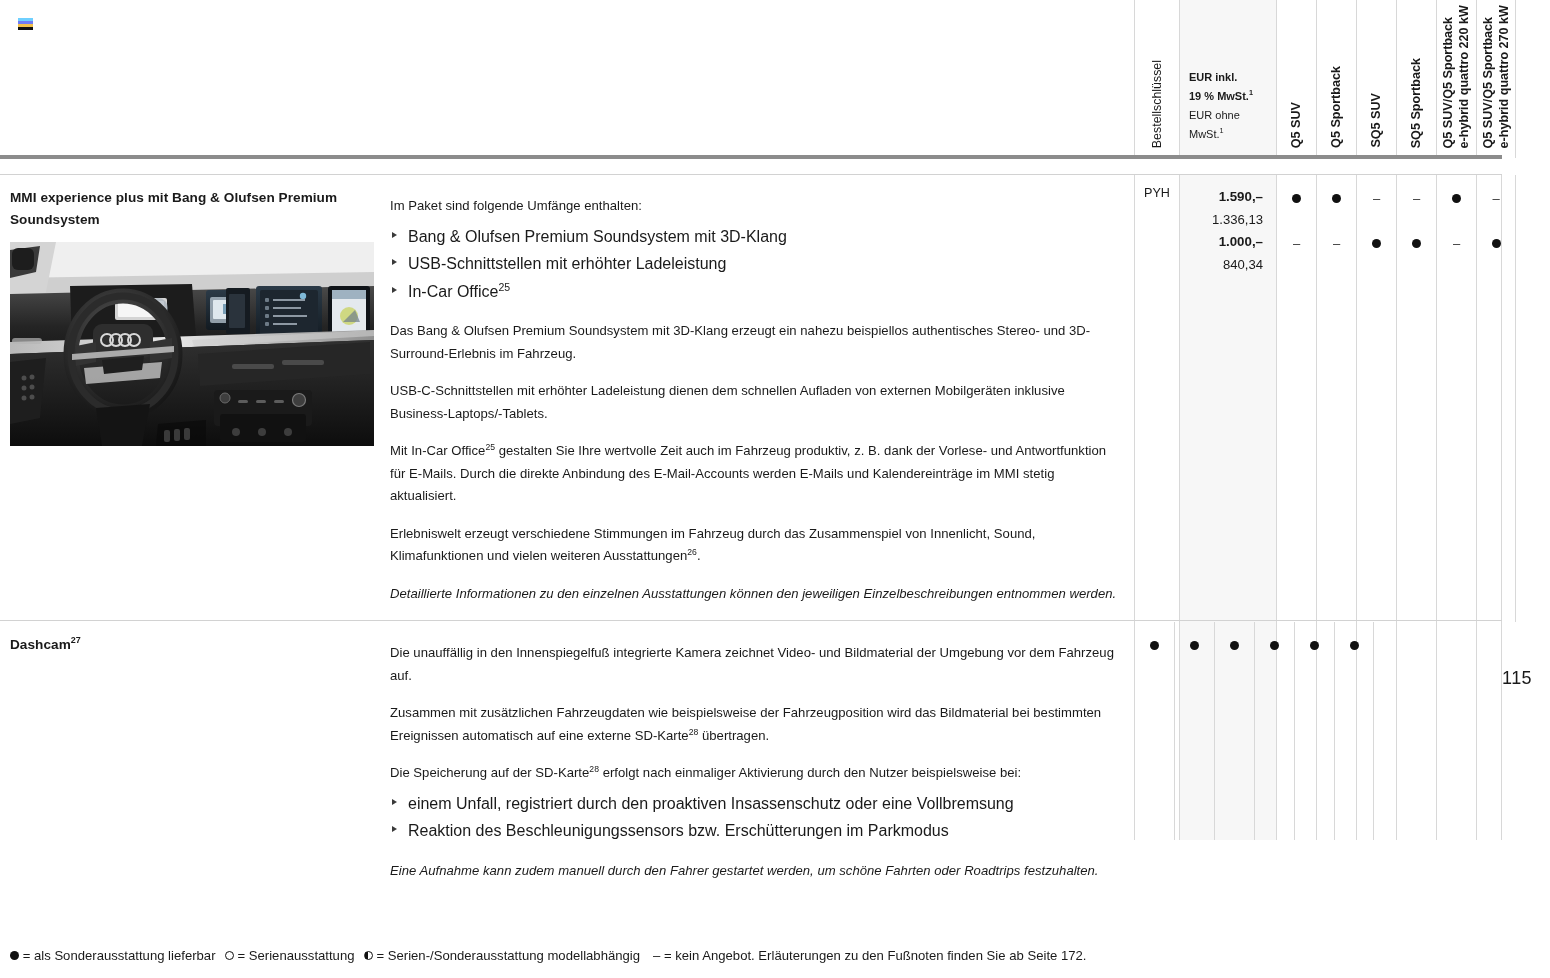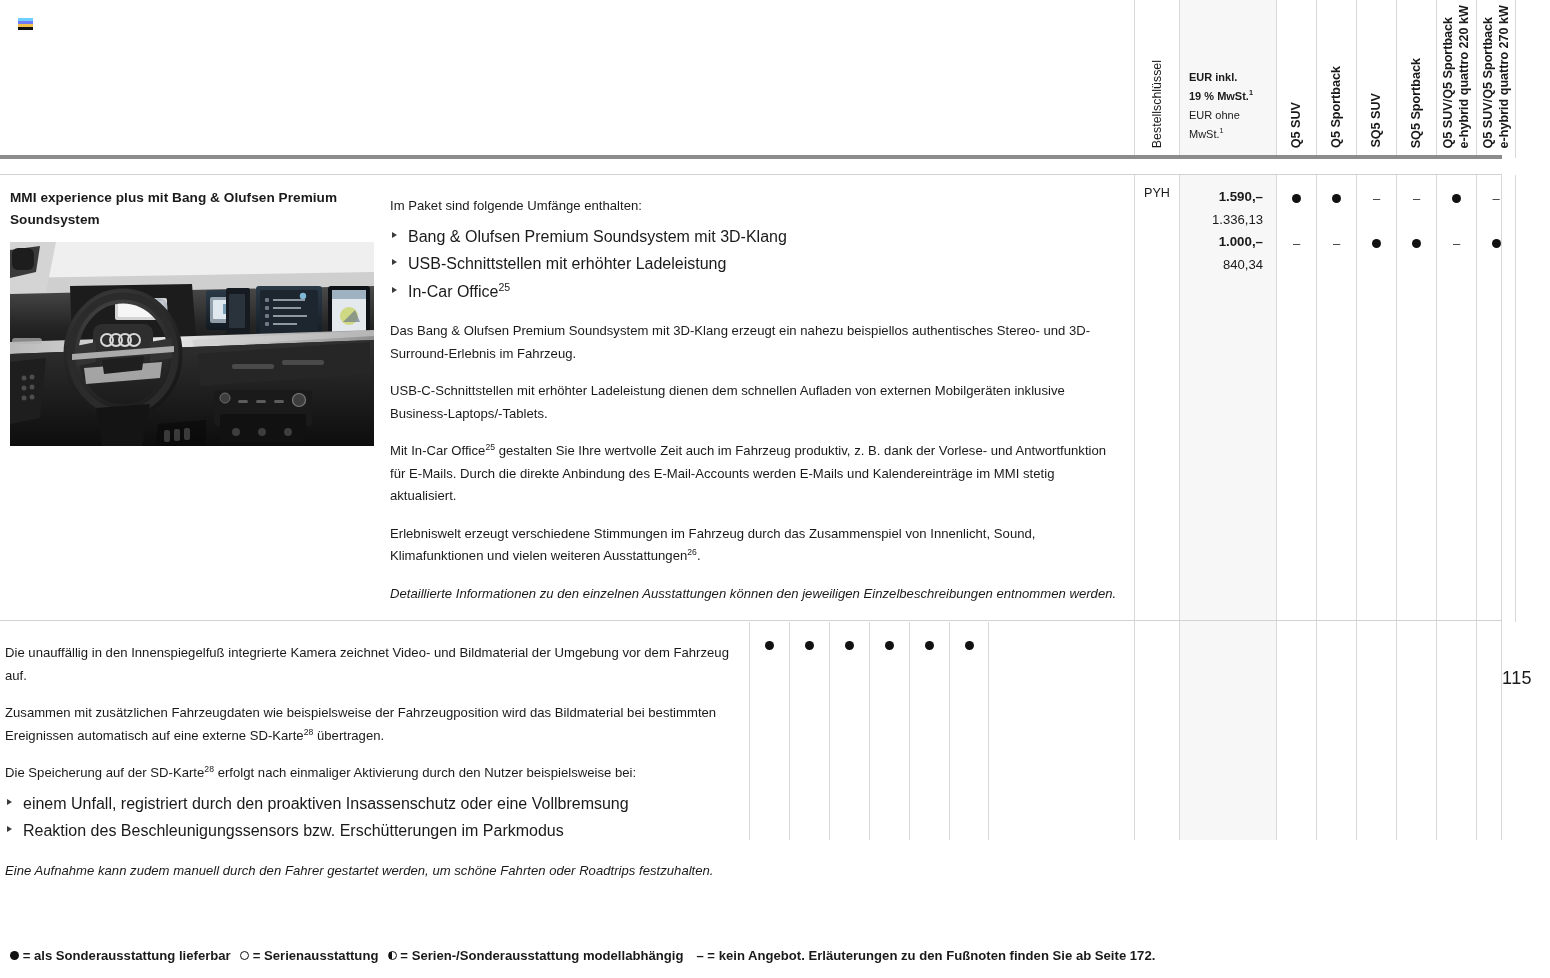--- a/index.html
+++ b/index.html
@@ -268,21 +268,21 @@
   .legend .sym-half {
     display: inline-block;
     width: 9px; height: 9px;
     border-radius: 50%;
     border: 1.4px solid #111;
     background: linear-gradient(to right, #111 0 50%, #fff 50% 100%);
     vertical-align: baseline;
     box-sizing: border-box;
   }
   .legend .sym-dash { display:inline-block; }
-  .legend span.seg { margin-right: 2px; font-weight: bold; }
+  .legend span.seg { margin-right: 2px; }
 </style>
 </head>
 <body>
 
 <div class="page">
 
   <div class="brand-mark">
     <i style="background:#6fd0ff"></i>
     <i style="background:#6f7cf5"></i>
     <i style="background:#f2c14b"></i>
@@ -556,20 +556,23 @@
     <div class="col-mark last">
       <div class="mark-line"><span class="dash">–</span></div>
       <div class="mark-line second"><span class="dot"></span></div>
     </div>
   </div>
 
   <div class="row-sep"></div>
 
   <div class="row row-2">
 
+    <div class="col-name">
+      <div class="item-title">Dashcam<sup>27</sup></div>
+    </div>
 
     <div class="col-desc">
       <p class="p">Die unauffällig in den Innenspiegelfuß integrierte Kamera zeichnet Video- und Bildmaterial der Umgebung vor dem Fahrzeug auf.</p>
       <p class="p">Zusammen mit zusätzlichen Fahrzeugdaten wie beispielsweise der Fahrzeugposition wird das Bildmaterial bei bestimmten Ereignissen automatisch auf eine externe SD-Karte<sup>28</sup> übertragen.</p>
       <p class="p tight">Die Speicherung auf der SD-Karte<sup>28</sup> erfolgt nach einmaliger Aktivierung durch den Nutzer beispielsweise bei:</p>
       <ul class="bullets">
         <li><span>einem Unfall, registriert durch den proaktiven Insassenschutz oder eine Vollbremsung</span></li>
         <li><span>Reaktion des Beschleunigungssensors bzw. Erschütterungen im Parkmodus</span></li>
       </ul>
       <p class="p last">Eine Aufnahme kann zudem manuell durch den Fahrer gestartet werden, um schöne Fahrten oder Roadtrips festzuhalten.</p>

